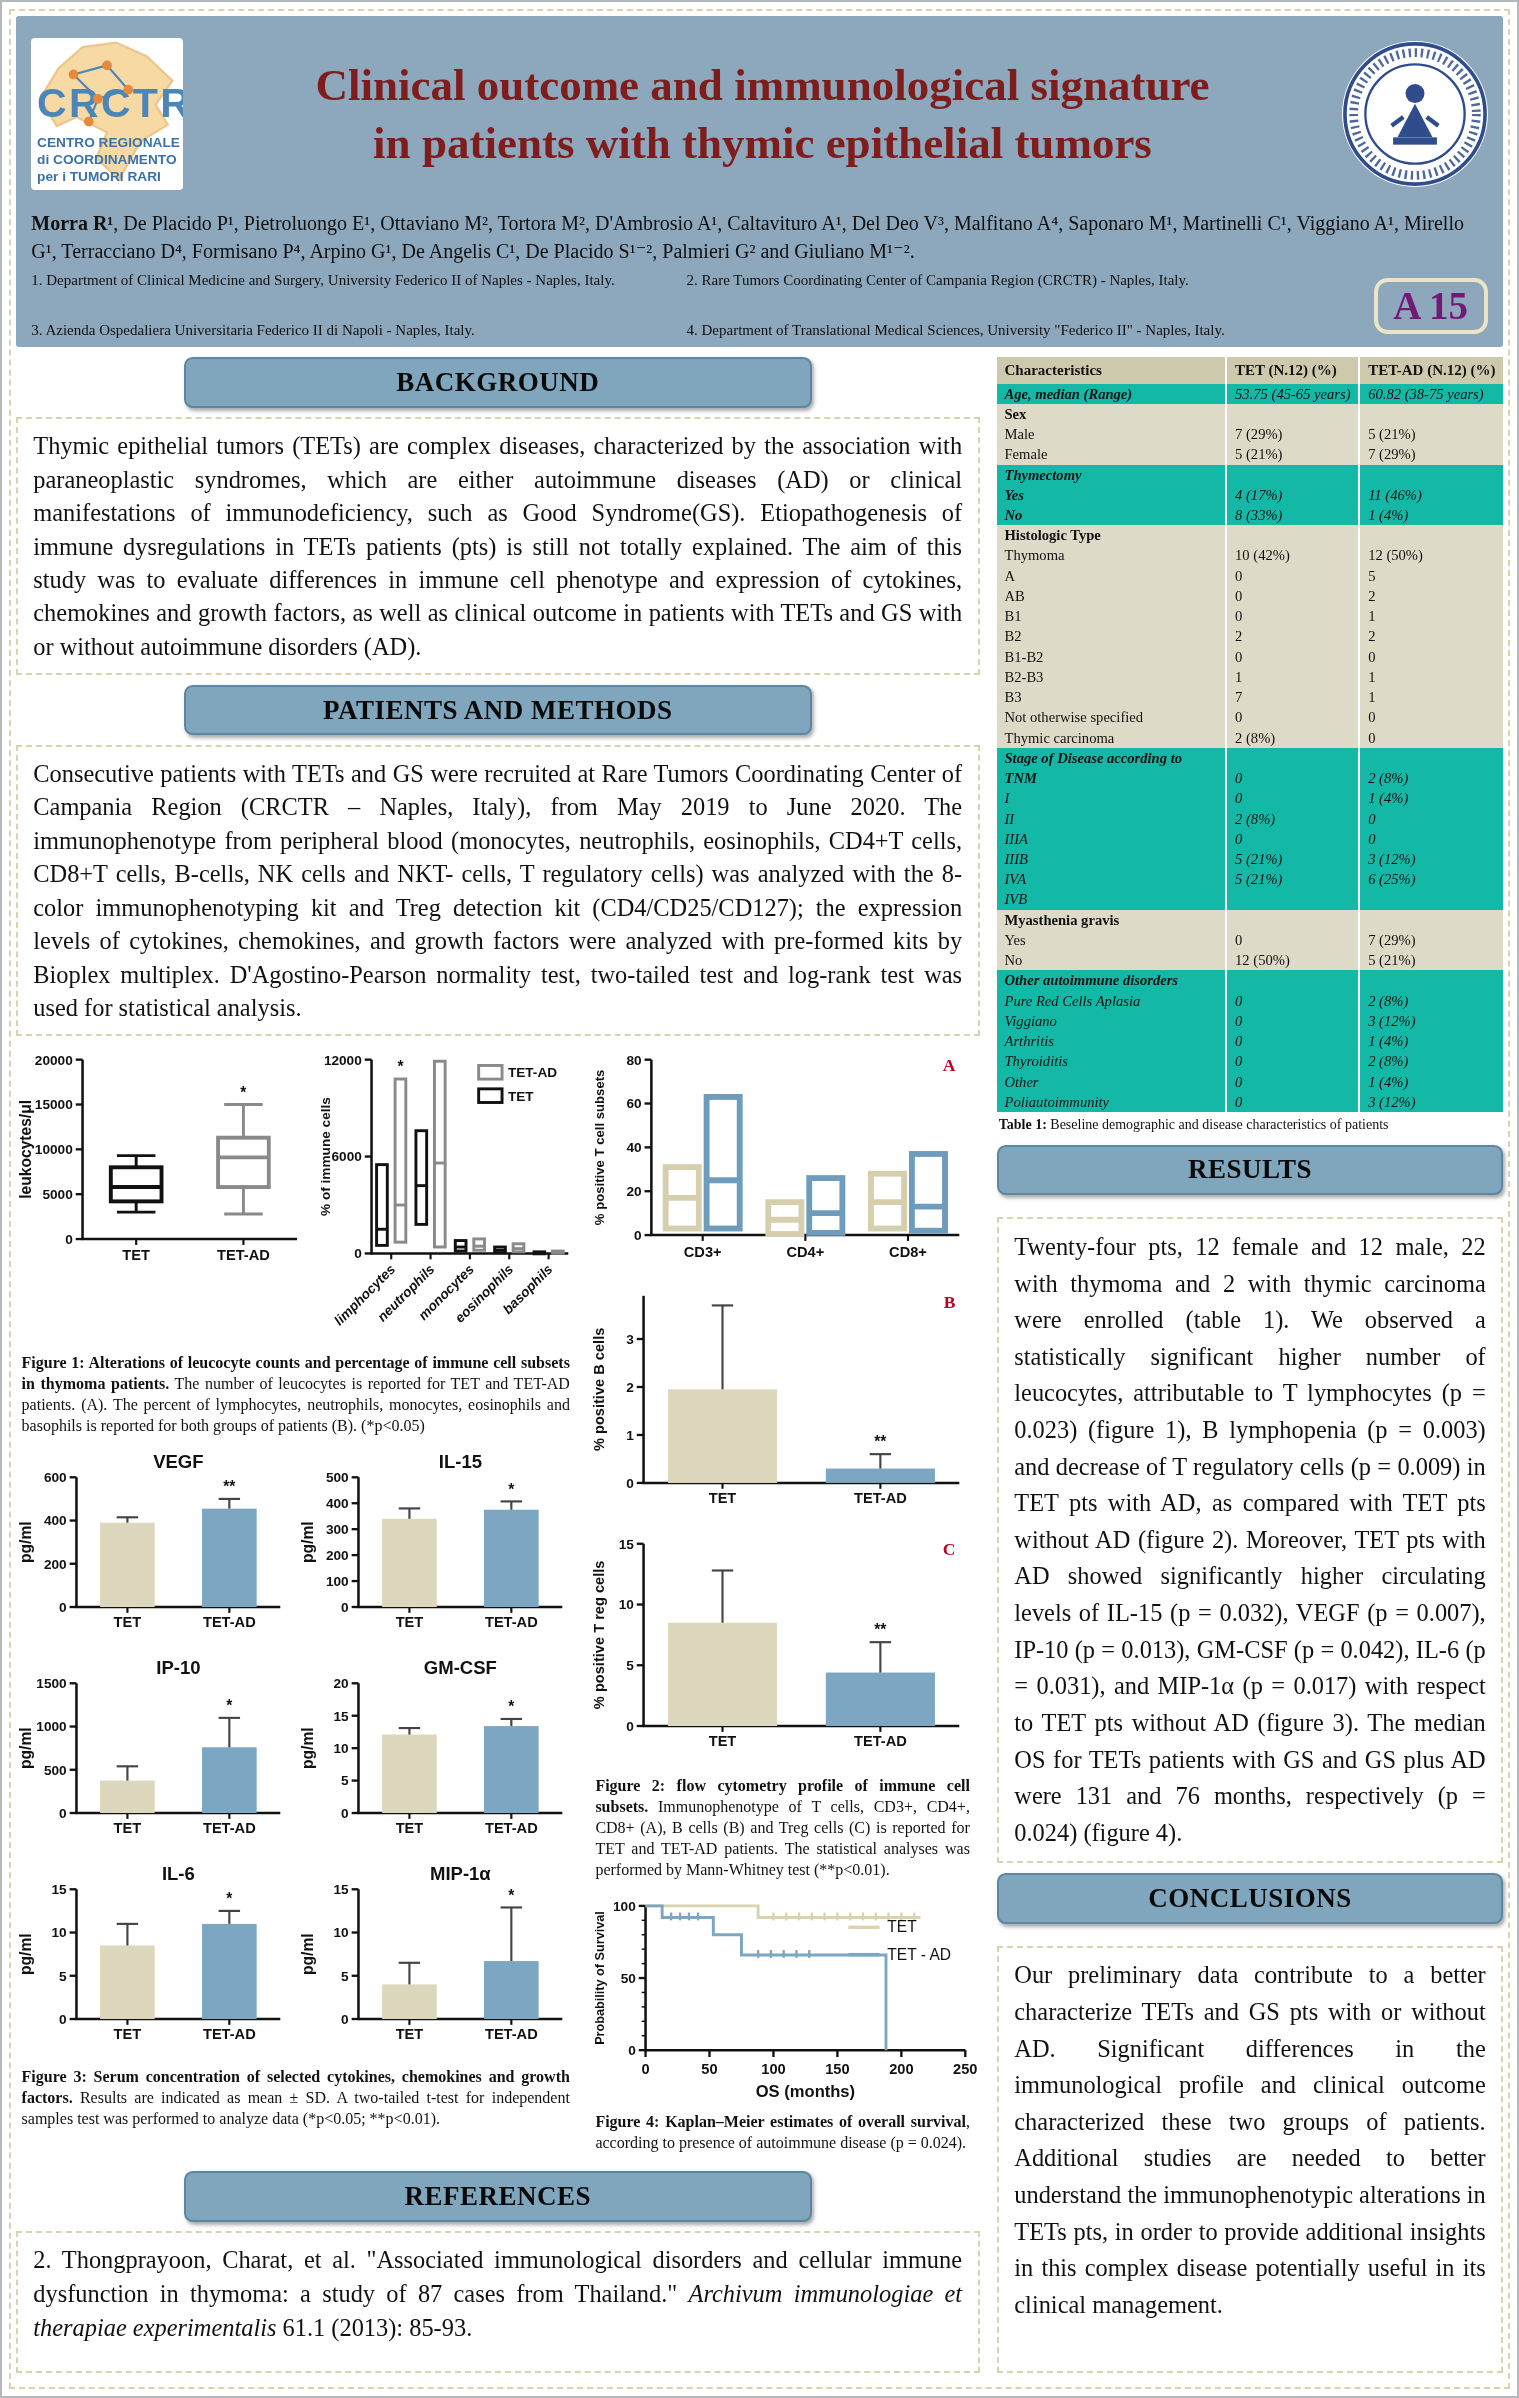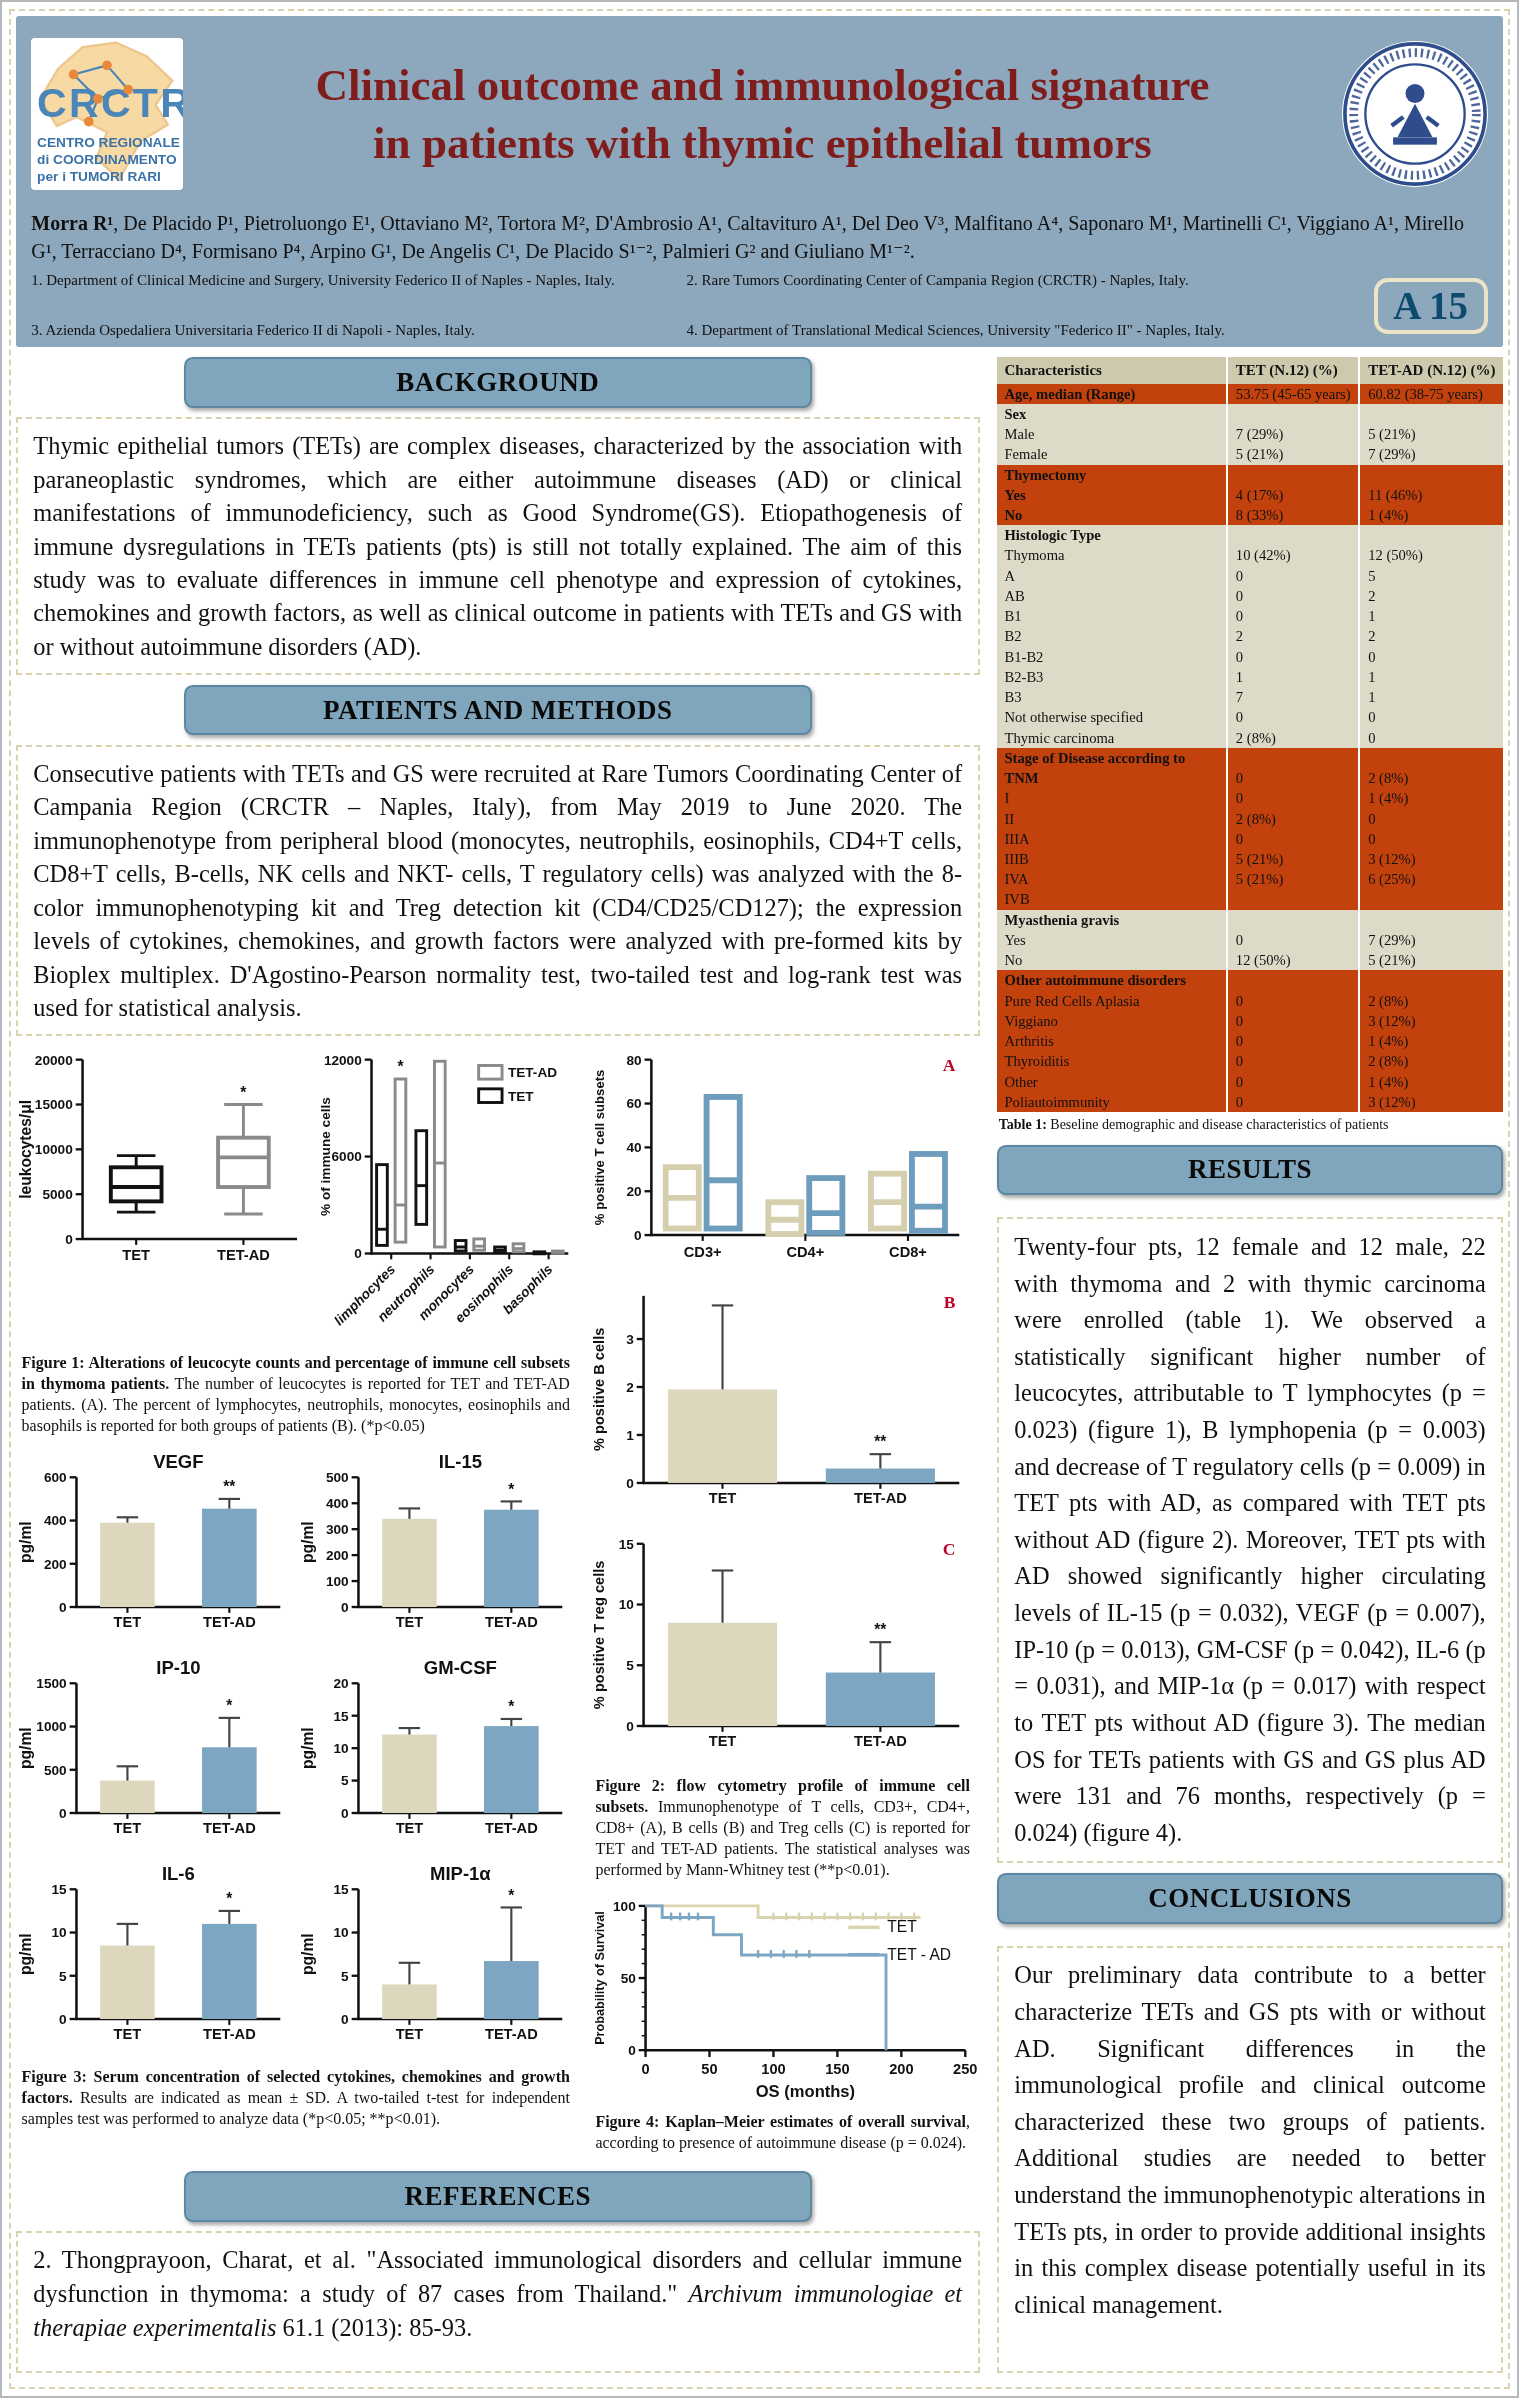--- a/index.html
+++ b/index.html
@@ -7,21 +7,21 @@
   .poster{width:1519px;height:2398px;box-sizing:border-box;border:2.9px solid #b3b8bc;padding:6.8px;overflow:hidden;background:#fff;}
   .frame{width:100%;height:100%;box-sizing:border-box;border:2.9px dashed #d9d3b0;padding:4.9px;display:flex;flex-direction:column;}
   
   .band{background:#8da7bc;border-radius:2.9px;padding:9.8px 15.6px 7.8px;flex:0 0 auto;}
   .band-top{display:flex;align-items:center;gap:15.6px;}
   .logo-box{width:152px;height:152px;background:#fff;border-radius:3.9px;flex:0 0 auto;overflow:hidden;}
   .seal-box{width:146px;height:146px;background:#fff;border-radius:73px;flex:0 0 auto;overflow:hidden;}
   .title{flex:1;text-align:center;font-weight:bold;font-size:45px;line-height:1.3;color:#7f1d1d;}
   .authors{font-size:20px;line-height:1.4;margin-top:5.9px;}
   .affs{display:grid;grid-template-columns:1fr 1fr 146px;column-gap:9.8px;row-gap:3.9px;font-size:15px;margin-top:7.8px;align-items:center;gap:33px;}
-  .badge{grid-row:1 / span 2;grid-column:3;justify-self:end;align-self:center;border:4.9px solid #ece4c6;border-radius:13.7px;color:#0c4a6e;font-weight:bold;font-size:39px;line-height:1.1;padding:2.9px 15.6px;text-align:center;}
+  .badge{grid-row:1 / span 2;grid-column:3;justify-self:end;align-self:center;border:4.9px solid #ece4c6;border-radius:13.7px;color:#701a75;font-weight:bold;font-size:39px;line-height:1.1;padding:2.9px 15.6px;text-align:center;}
   
   .cols{display:grid;grid-template-columns:964px 1fr;column-gap:13.7px;margin-top:9.8px;flex:1;min-height:0;gap:17px;}
   .col-left{display:flex;flex-direction:column;min-width:0;}
   .col-right{display:flex;flex-direction:column;min-width:0;}
   .pill{background:#7fa6bc;border:2px solid #5d87a0;border-radius:8.8px;box-shadow:2px 2.9px 3.9px rgba(70,70,70,.45);
         color:#0a0a0a;font-weight:bold;font-size:27px;letter-spacing:0.5px;text-align:center;padding:7.8px 0;width:624px;margin:0 auto 9.8px;}
   .pill.full{width:auto;margin:0 0 22px;}
   .tbox{border:2.9px dashed #d9d3b0;background:#fff;padding:9.8px 15.6px;text-align:justify;font-size:24.4px;line-height:1.37;margin-bottom:9.8px;}
   .col-right .tbox{font-size:24.4px;line-height:1.5;}
   .tbox.grow{flex:1;}
@@ -32,21 +32,21 @@
   .fig3grid{display:grid;grid-template-columns:1fr 1fr;row-gap:2px;}
   .chart{position:relative;}
   .figcap{font-size:16px;line-height:1.32;text-align:justify;margin:2px 9.8px 11.7px 5.9px;}
   
   .t1{border-collapse:collapse;width:100%;font-size:14.6px;line-height:1.25;}
   .t1 td{padding:1px 7.8px;vertical-align:top;}
   .t1 .lbl{width:52%;}
   .t1 .val{width:24%;border-left:2.9px solid #fff;white-space:nowrap;}
   .t1 tr.hdr td{background:#cdc9ad;font-weight:bold;font-size:15px;padding:3.9px 7.8px;}
   .t1 tr.tan td{background:#dedac8;}
-  .t1 tr.blue td{background:#c2410c;}
+  .t1 tr.blue td{background:#14b8a6;font-style:italic;}
   .t1 tr.b td.lbl{font-weight:bold;}
   .t1cap{font-size:14px;margin:4.9px 2px 11.7px;}
   
   .refs{font-size:24.4px;line-height:1.4;text-align:justify;}
   .refs .ref i{font-style:italic;}
 </style>
 </head>
 <body>
 
 <div class="poster">

